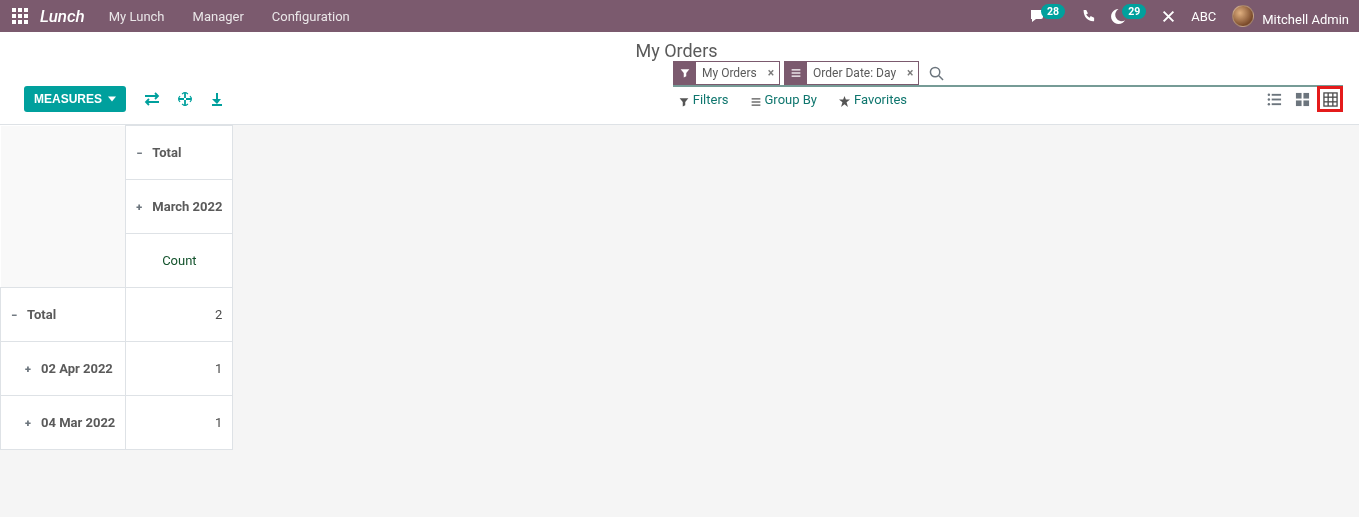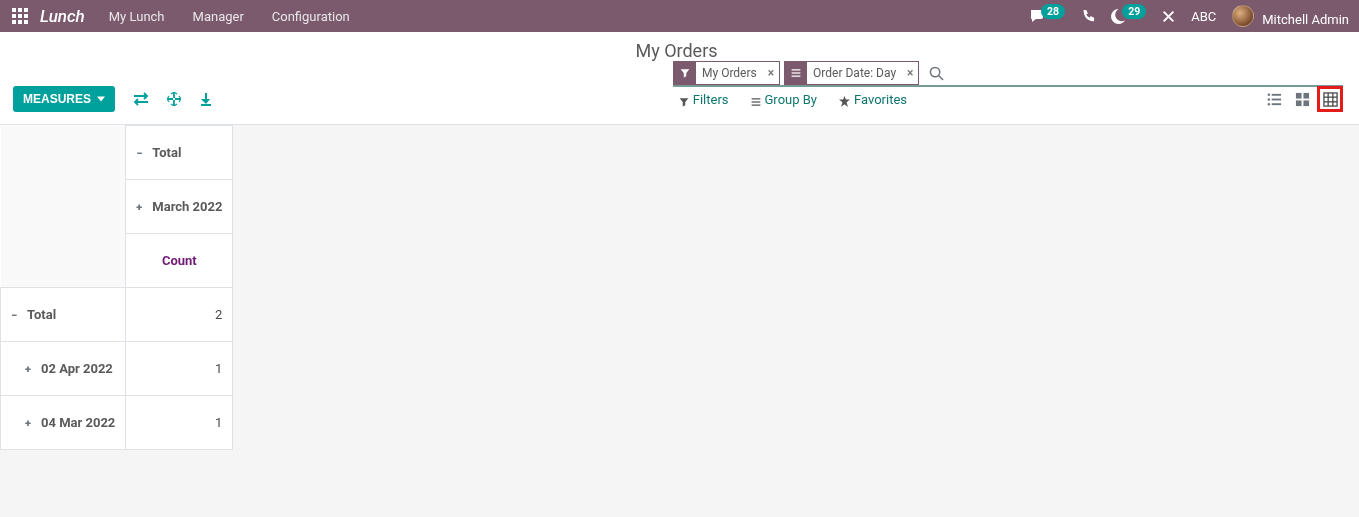--- a/index.html
+++ b/index.html
@@ -22,41 +22,41 @@
   .breadcrumb-title { font-size: 18px; color: #5a5a5a; }
   .searchbox-wrap { margin-left: auto; display: flex; align-items: center; border-bottom: 2px solid #769b96; height: 28px; width: 670px; }
   .facet { display: inline-flex; align-items: center; border: 1px solid #7b5a6e; height: 24px; margin-right: 4px; font-size: 12px; }
   .facet-icon { background: #7b5a6e; color: #fff; display: flex; align-items: center; justify-content: center; width: 22px; height: 100%; }
   .facet-label { padding: 0 6px; color: #5a5a5a; }
   .facet-remove { padding: 0 5px; color: #7b7b7b; cursor: pointer; font-weight: bold; }
   .search-input { border: none; outline: none; font-size: 13px; padding: 2px 4px; flex: 1; background: transparent; }
   .search-input::placeholder { color: #aaa; }
   .search-glass { margin-left: 6px; margin-right: 4px; color: #6c757d; }
 
-  .cp-row2 { display: flex; align-items: center; padding: 6px 16px 10px 13px; height: 46px; }
+  .cp-row2 { display: flex; align-items: center; padding: 6px 16px 10px 24px; height: 46px; }
   .btn { border: none; border-radius: 3px; padding: 6px 10px; font-size: 12px; font-weight: 600; cursor: pointer; display: inline-flex; align-items: center; }
   .btn-measures { background: #00a09d; color: #fff; }
   .btn-measures .caret { margin-left: 6px; }
   .btn-link { background: transparent; color: #00a09d; font-weight: 600; font-size: 12px; margin-left: 14px; letter-spacing: 0.2px; }
   .icon-btn { color: #00a09d; margin-left: 18px; cursor: pointer; display: inline-flex; }
 
   .cp-right2 { margin-left: auto; display: flex; align-items: center; }
   .toolbar-btn { color: #0f766e; margin-right: 22px; cursor: pointer; font-size: 13px; display: inline-flex; align-items: flex-end; }
   .toolbar-btn .ico { margin-right: 4px; font-size: 11px; }
   .view-switch { display: flex; align-items: center; }
   .view-btn { width: 26px; height: 26px; display: flex; align-items: center; justify-content: center; color: #6c757d; cursor: pointer; margin-left: 2px; }
   .view-btn.active { border: 3px solid #e41b1b; }
 
   
   .pivot-wrap { padding: 0; }
   table.pivot { border-collapse: collapse; background: #fff; font-size: 13px; }
   table.pivot th, table.pivot td { border: 1px solid #dee2e6; padding: 19px 10px; text-align: left; background: #fff; }
   table.pivot .col-hdr { color: #5a5a5a; min-width: 92px; }
   table.pivot .row-hdr { color: #5a5a5a; min-width: 122px; }
-  table.pivot .count-hdr { text-align: center; color: #701a75; font-weight: 700; }
+  table.pivot .count-hdr { text-align: center; color: #14532d; font-weight: 400; }
   table.pivot .num { text-align: right; }
   .toggle { color: #6c757d; margin-right: 6px; font-size: 11px; display: inline-block; width: 10px; }
   .toggle.plus::before { content: "+"; font-weight: 900; }
   .toggle.minus::before { content: "−"; font-weight: 900; }
   .indent { padding-left: 24px !important; }
   .empty-corner { background: #f9f9f9 !important; border-top: none !important; border-left: none !important; }
 
   svg { display: block; }
 </style>
 </head>

